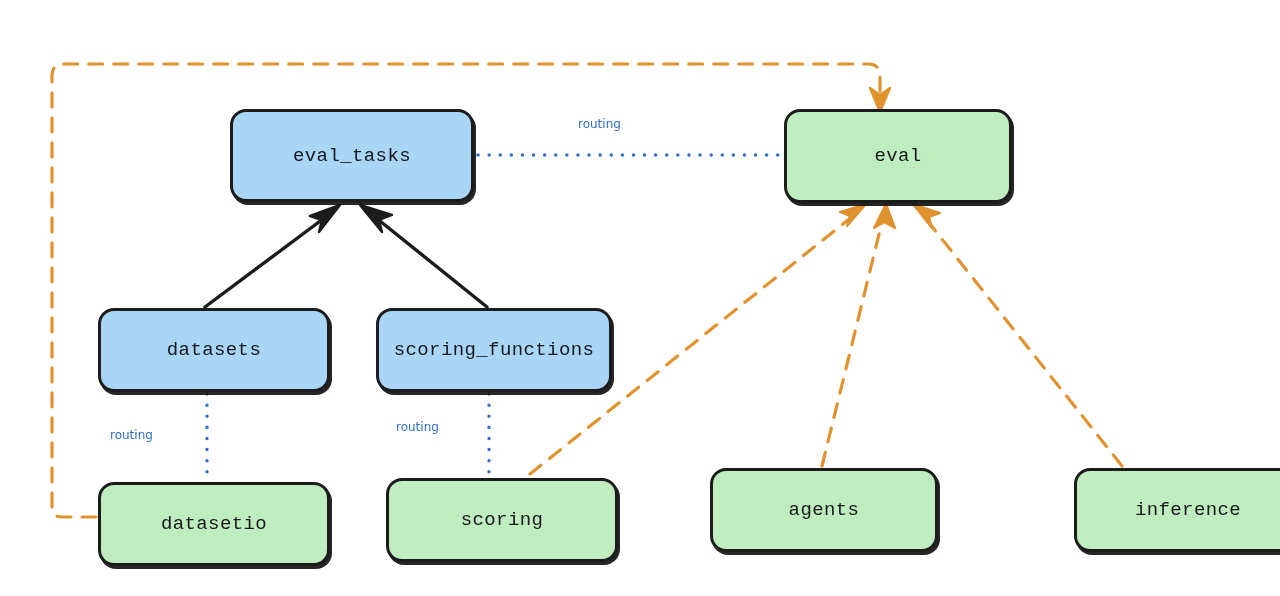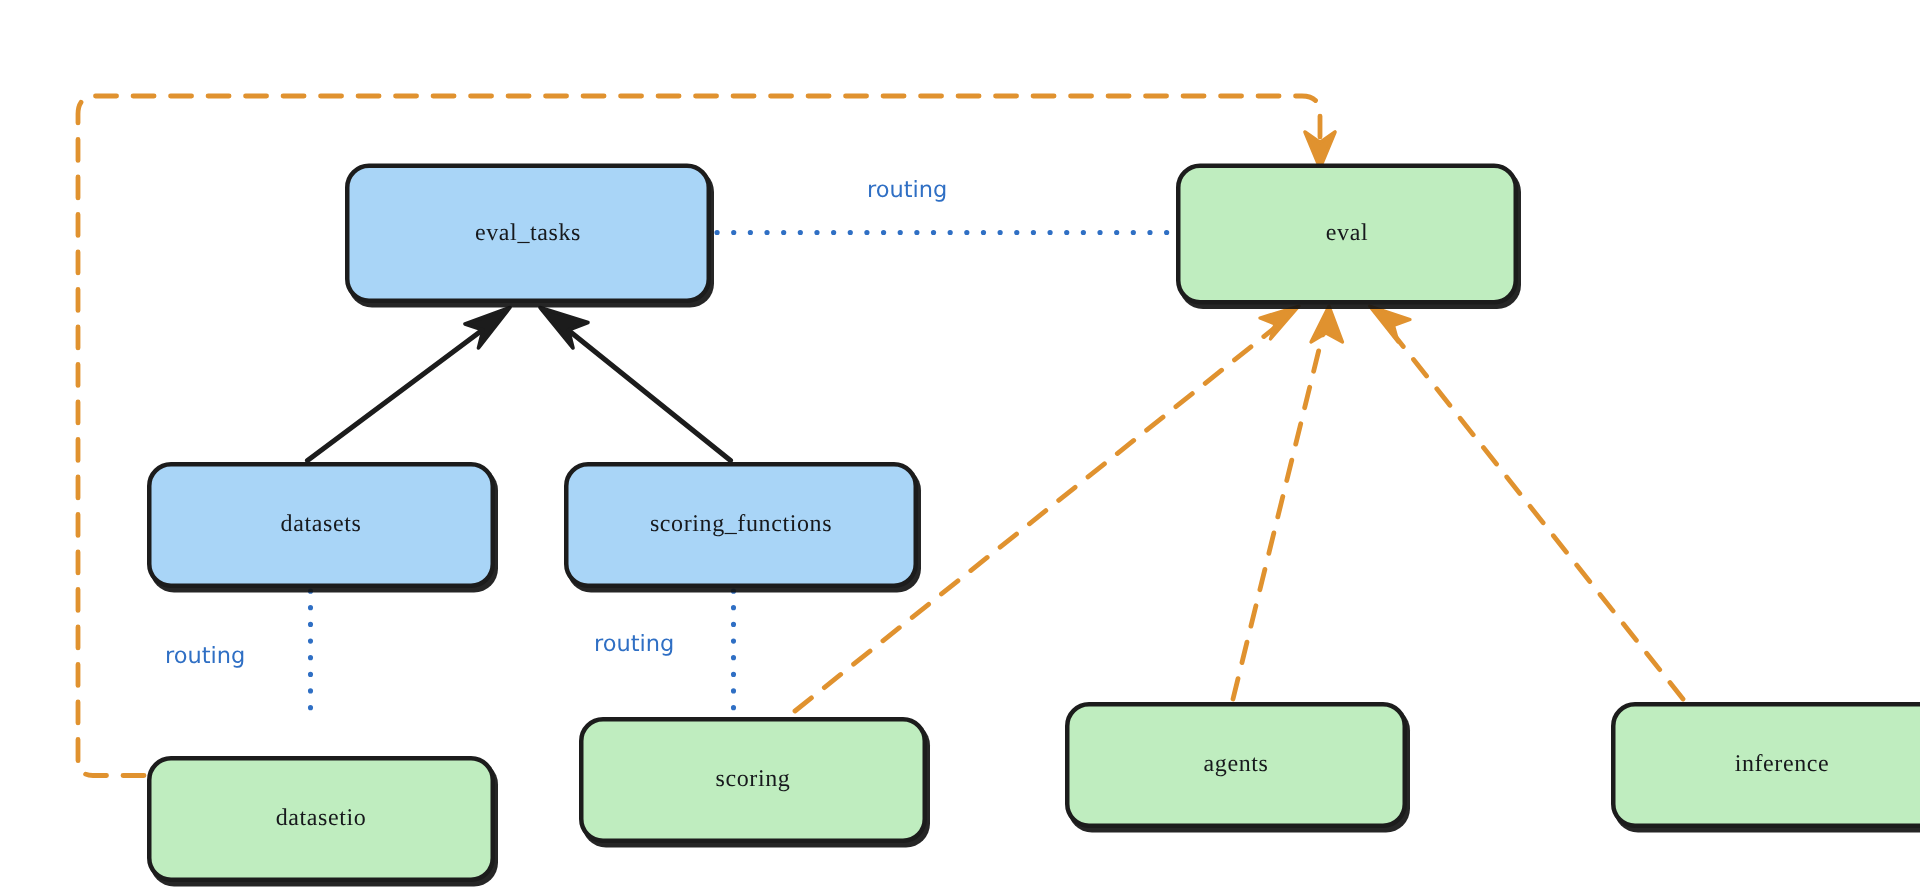--- a/index.html
+++ b/index.html
@@ -38,31 +38,31 @@
     justify-content: center;
     box-shadow: 2px 3px 0 0 rgba(20,20,20,0.92);
   }
   .node-api {
     background: #a9d5f7;
   }
   .node-provider {
     background: #bfedbf;
   }
   .node-label {
-    font-family: Liberation Serif, serif;
-    font-size: 16px;
+    font-family: Liberation Mono, monospace;
+    font-size: 19px;
     color: #17191c;
     letter-spacing: 0.4px;
     white-space: nowrap;
     user-select: none;
   }
   .edge-label {
     position: absolute;
     font-family: "DejaVu Sans", sans-serif;
-    font-size: 15px;
+    font-size: 12px;
     color: #2f6fc4;
     white-space: nowrap;
     user-select: none;
   }
 </style>
 </head>
 <body>
 
 <div id="diagram-canvas">
 
@@ -120,21 +120,21 @@
   </div>
 
   <div class="node node-api" style="left:98px; top:308px; width:232px; height:84px;">
     <span class="node-label">datasets</span>
   </div>
 
   <div class="node node-api" style="left:376px; top:308px; width:236px; height:84px;">
     <span class="node-label">scoring_functions</span>
   </div>
 
-  <div class="node node-provider" style="left:98px; top:504px; width:232px; height:84px;">
+  <div class="node node-provider" style="left:98px; top:482px; width:232px; height:84px;">
     <span class="node-label">datasetio</span>
   </div>
 
   <div class="node node-provider" style="left:386px; top:478px; width:232px; height:84px;align-items:center;">
     <span class="node-label">scoring</span>
   </div>
 
   <div class="node node-provider" style="left:710px; top:468px; width:228px; height:84px;">
     <span class="node-label">agents</span>
   </div>

